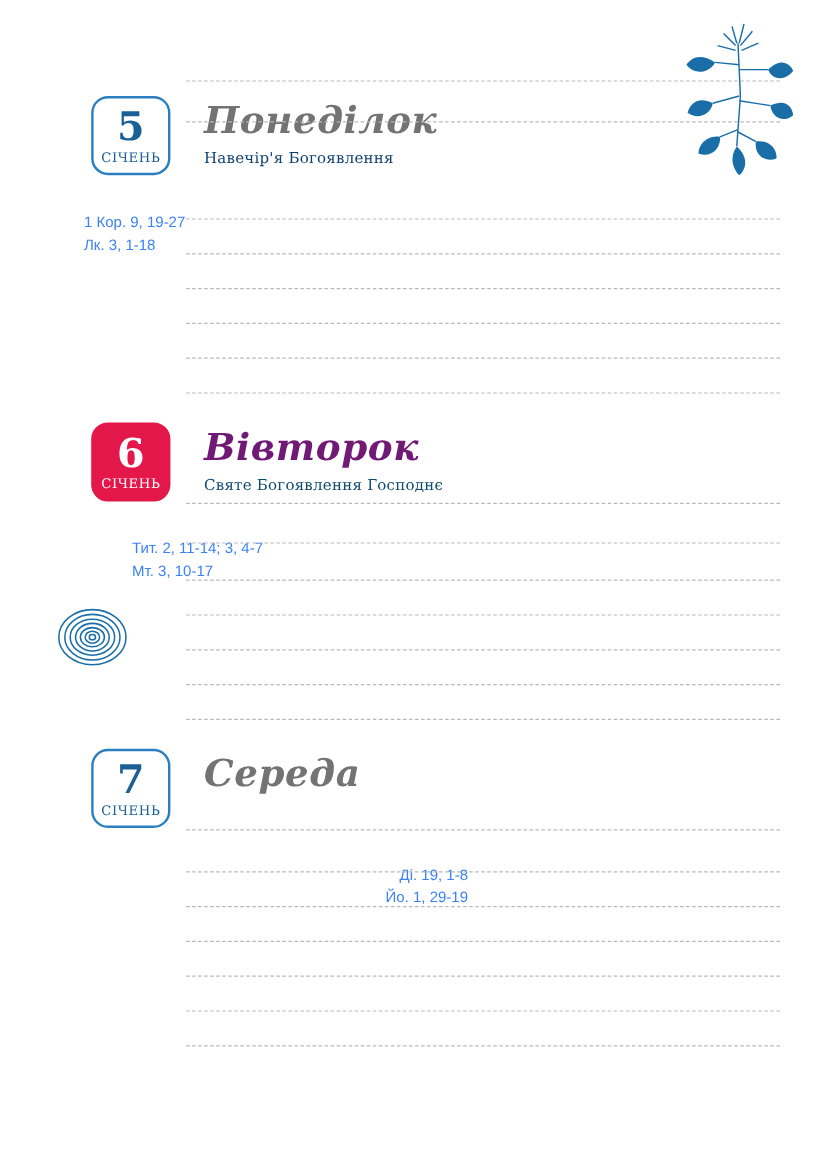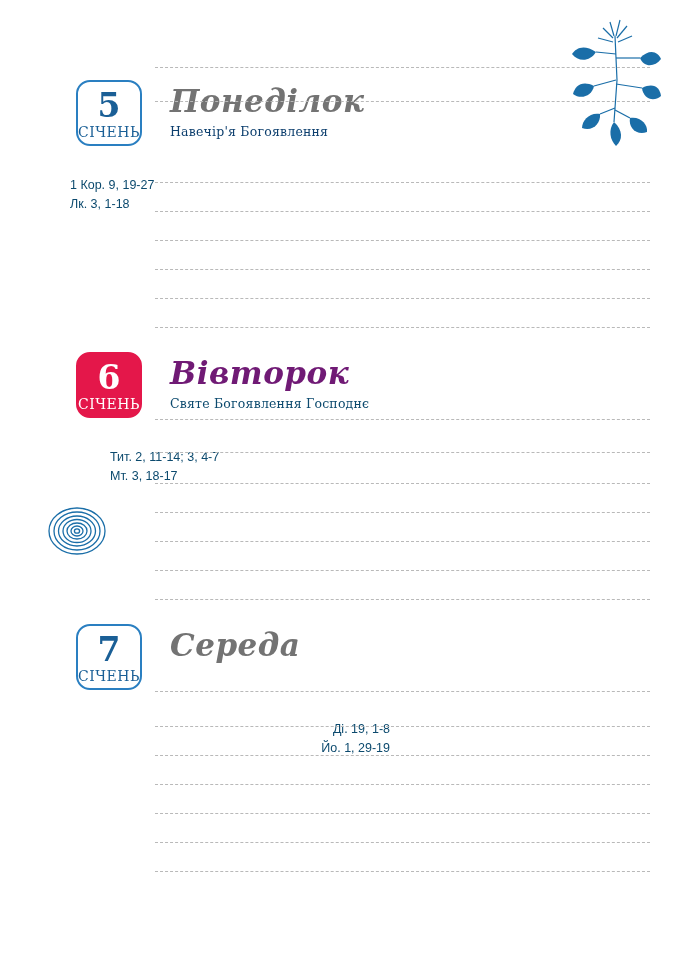--- a/index.html
+++ b/index.html
@@ -73,21 +73,21 @@
     line-height: 40px;
     padding-top: 4px;
     letter-spacing: 0px;
   }
   .daybox.outline .daynum { color: #1a5f96; }
   .daybox.filled .daynum { color: #ffffff; }
 
   .daymonth {
     display: block;
     font-family: "DejaVu Serif", serif;
-    font-size: 14px;
+    font-size: 11px;
     line-height: 12px;
     letter-spacing: 0.5px;
   }
   .daybox.outline .daymonth { color: #1a5f96; }
   .daybox.filled .daymonth { color: #ffffff; }
 
   .dayname {
     position: absolute;
     left: 170px;
     top: 0px;
@@ -115,21 +115,21 @@
   .feast.red  { color: #0c4a6e; }
 
   .readings {
     position: absolute;
     left: 70px;
     width: 320px;
     text-align: left;
     font-family: "Liberation Sans", sans-serif;
     font-size: 12.5px;
     line-height: 19px;
-    color: #0c4a6e;
+    color: #3b82f6;
   }
   .readings div { white-space: nowrap; }
 
   
   .rules {
     position: absolute;
     left: 0;
     width: 686px;
   }
   .rule {
@@ -211,21 +211,21 @@
 
   <div class="day" style="top:352px;">
     <div class="daybox filled">
       <span class="daynum">6</span>
       <span class="daymonth">СІЧЕНЬ</span>
     </div>
     <div class="dayname red">Вівторок</div>
     <div class="feast red">Святе Богоявлення Господнє</div>
     <div class="readings" style="top:96px;margin-left:40px;">
       <div>Тит. 2, 11-14; 3, 4-7</div>
-      <div>Мт. 3, 18-17</div>
+      <div>Мт. 3, 10-17</div>
     </div>
   </div>
   <div class="rules">
     <div class="rule" style="left:155px; width:495px; top:419px;"></div>
     <div class="rule" style="left:155px; width:495px; top:452px;"></div>
     <div class="rule" style="left:155px; width:495px; top:483px;"></div>
     <div class="rule" style="left:155px; width:495px; top:512px;"></div>
     <div class="rule" style="left:155px; width:495px; top:541px;"></div>
     <div class="rule" style="left:155px; width:495px; top:570px;"></div>
     <div class="rule" style="left:155px; width:495px; top:599px;"></div>

